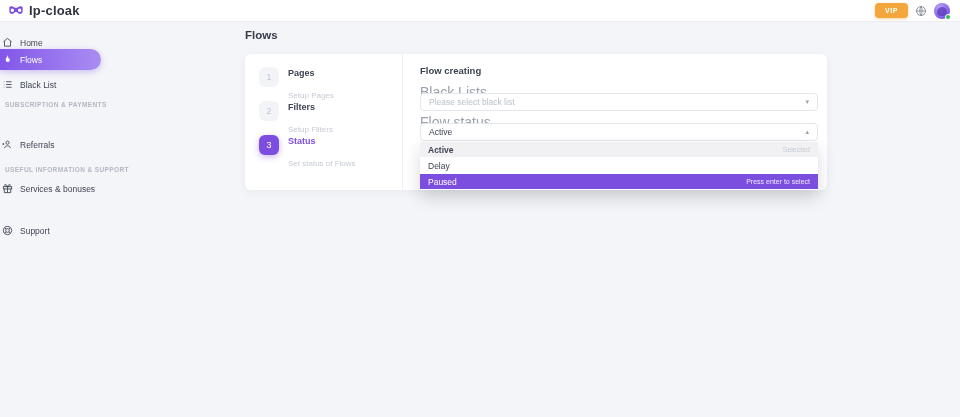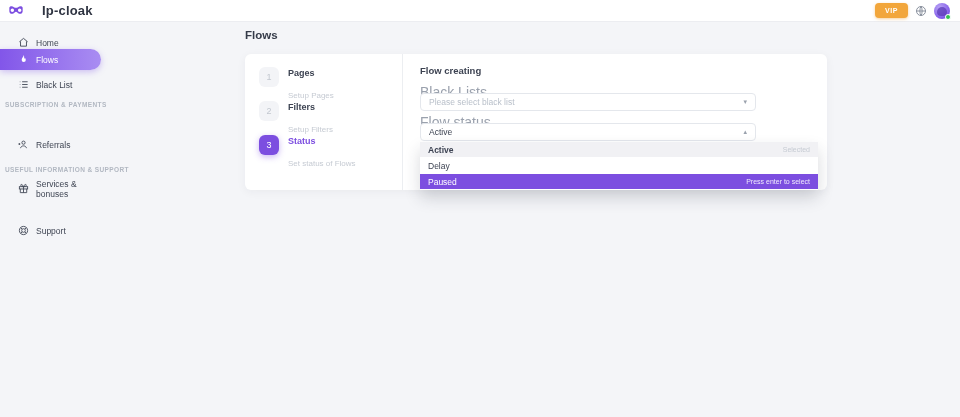--- a/index.html
+++ b/index.html
@@ -10,21 +10,21 @@
     font-family:"Liberation Sans", sans-serif;
     color:#3d4352;
   }
   
   .topbar {
     position:absolute; top:0; left:0; width:960px; height:22px;
     background:#ffffff; border-bottom:1px solid #ecedf1;
     display:flex; align-items:center; justify-content:space-between;
     padding:0 10px 0 8px; z-index:50;
   }
-  .logo { display:flex; align-items:center; gap:18px; }
+  .logo { display:flex; align-items:center; gap:5px; }
   .logo-text { font-size:13px; font-weight:bold; color:#2f3442; letter-spacing:.2px; }
   .topbar-right { display:flex; align-items:center; gap:7px; }
   .vip-btn {
     width:33px; height:15px; border:none; border-radius:4px;
     background:#f2a63b; color:#ffffff; font-size:7px; font-weight:bold;
     letter-spacing:.6px; cursor:pointer; box-shadow:0 1px 3px rgba(242,166,59,.5);
     font-family:"Liberation Sans", sans-serif;
   }
   .globe { width:12px; height:12px; color:#8a919e; display:block; }
   .avatar {
@@ -37,21 +37,21 @@
     border-radius:5px 5px 4px 4px; background:#5b3bb8; opacity:.75;
   }
   .status-dot {
     position:absolute; right:-1px; bottom:-1px; width:6px; height:6px;
     border-radius:50%; background:#2fbf4f; border:1px solid #ffffff;
   }
   
   .sidebar { position:absolute; top:22px; left:0; width:110px; height:395px; }
   .side-item {
     position:absolute; left:0; width:101px; height:21px;
-    display:flex; align-items:center; gap:7px; padding-left:18px;
+    display:flex; align-items:center; gap:7px; padding-left:2px;
     font-size:8.5px; color:#3f4553; cursor:pointer;
   }
   .side-item .sicon { width:11px; height:11px; display:block; color:#454b5a; flex:0 0 auto; }
   .side-item.active {
     background:linear-gradient(90deg,#8256e9,#a98df2);
     border-radius:0 11px 11px 0; color:#ffffff; height:21px;
     box-shadow:0 2px 6px rgba(130,86,233,.35);
   }
   .side-item.active .sicon { color:#ffffff; }
   .side-section {
@@ -76,21 +76,21 @@
   .step.active .step-num {
     background:#7c4ee0; color:#ffffff; box-shadow:0 2px 6px rgba(124,78,224,.4);
   }
   .step-title { font-size:9px; font-weight:bold; color:#3d4352; padding-top:1px; }
   .step.active .step-title { color:#7c4ee0; }
   .step-sub { font-size:8px; color:#c6cbd3; margin-top:13px; }
   
   .form-title { position:absolute; left:175px; top:11px; font-size:9.5px; font-weight:bold; color:#3d4352; }
   .field-label { position:absolute; left:175px; font-size:14px; color:#9aa1ad; }
   .select {
-    position:absolute; left:175px; width:336px; height:18px;
+    position:absolute; left:175px; width:398px; height:18px;
     background:#ffffff; border:1px solid #e4e7ec; border-radius:4px;
     display:flex; align-items:center; justify-content:space-between;
     padding:0 8px; cursor:pointer; font-size:8.5px;
   }
   .select .placeholder { color:#b8bfc9; }
   .select .value { color:#3d4352; }
   .select .caret { font-size:7px; color:#9aa1ad; }
   
   .dropdown {
     position:absolute; left:420px; top:142px; width:398px; z-index:40;

